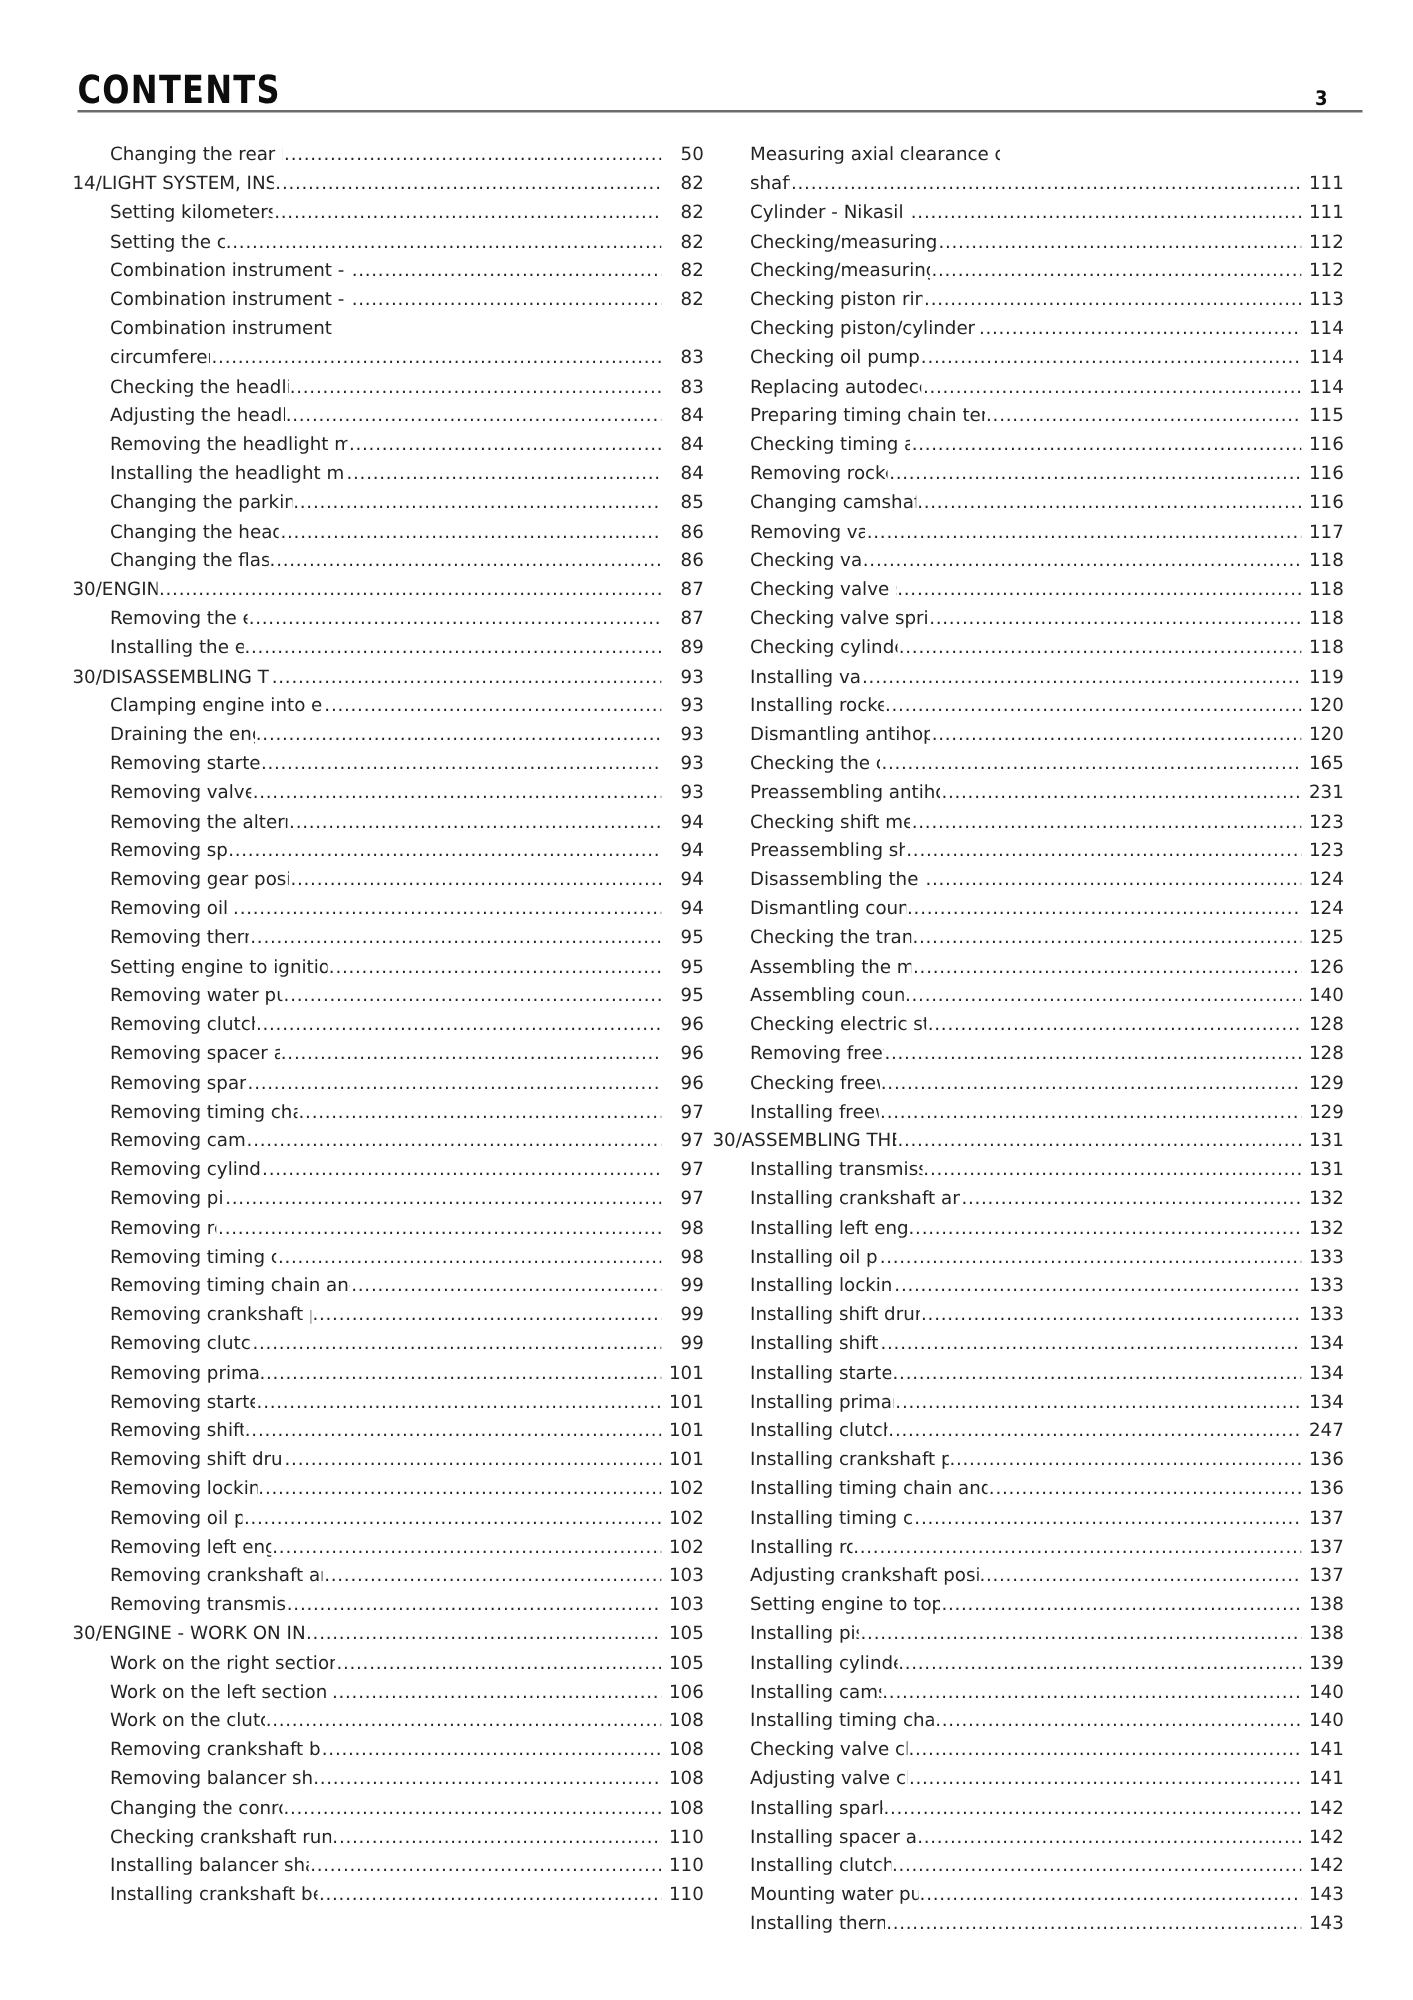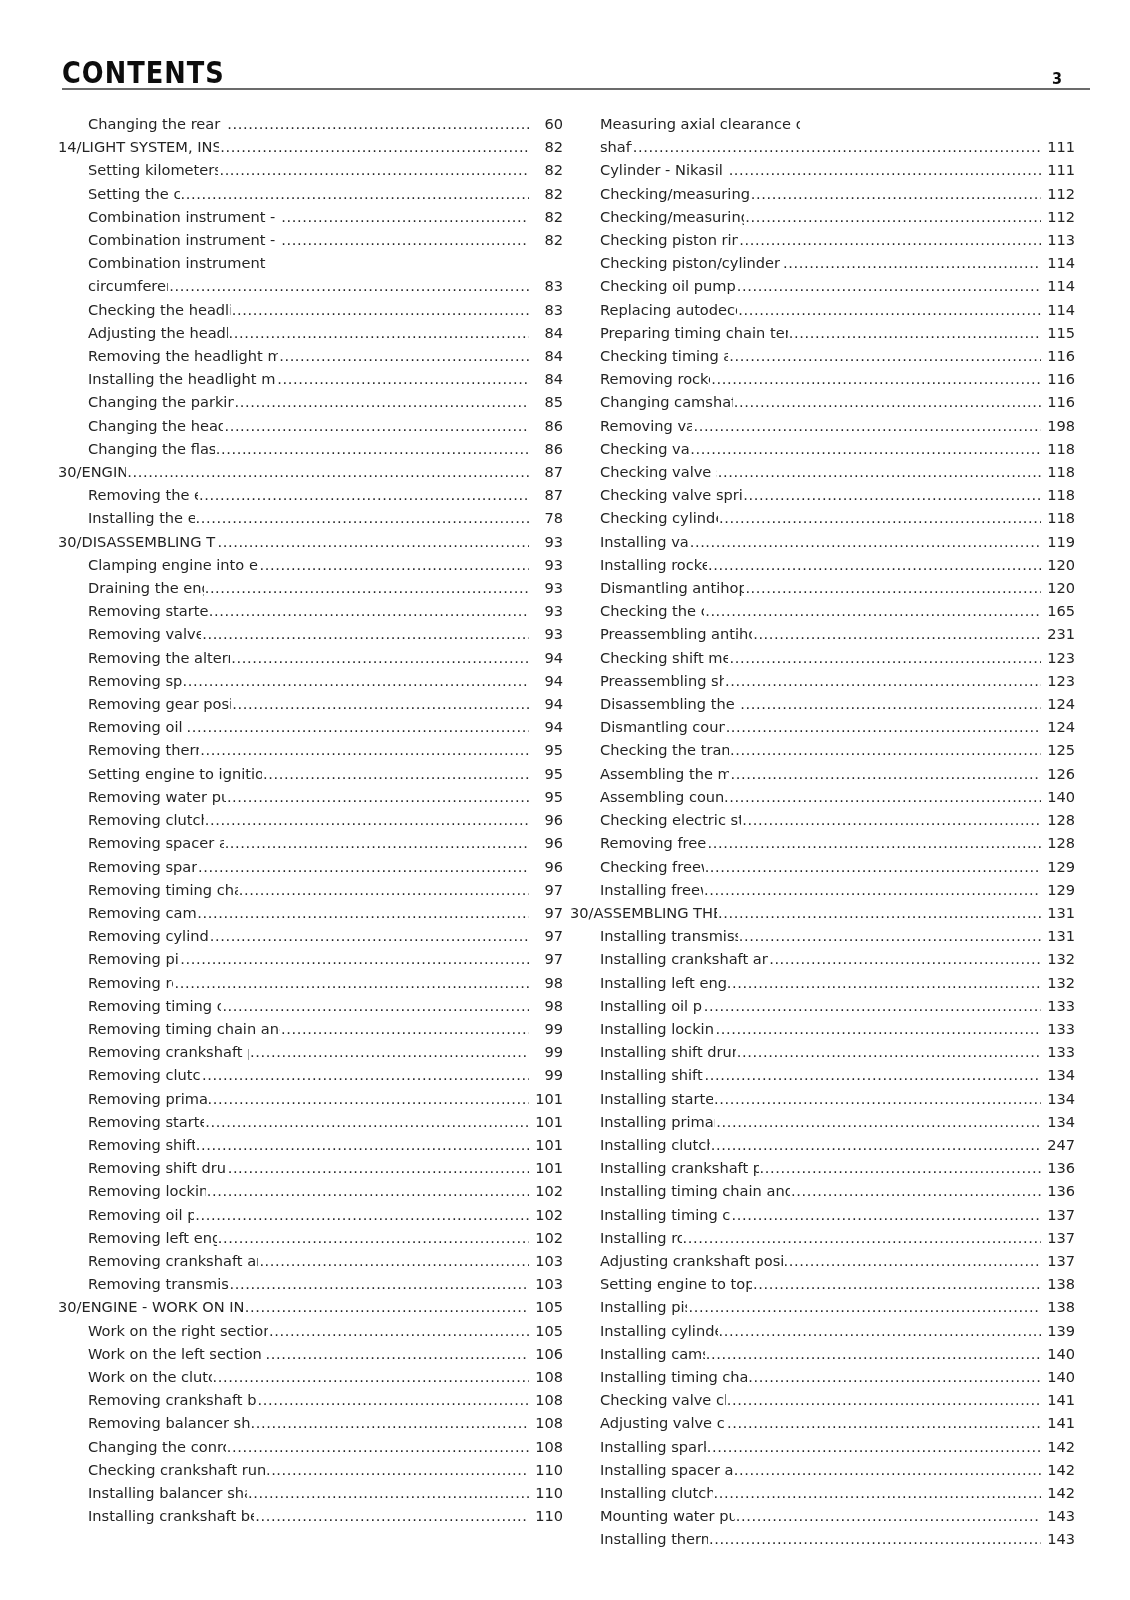--- a/index.html
+++ b/index.html
@@ -137,21 +137,21 @@
     <div class="header-title">CONTENTS</div>
     <div class="header-pageno">3</div>
     <div class="header-rule"></div>
   </div>
 
   <div class="columns">
     <div class="column left" id="col-left">
         <div class="toc-entry level-2">
           <span class="toc-label">Changing the rear brake fluid</span>
           <span class="toc-dots">.........................................................................................</span>
-          <span class="toc-page">60</span>
+          <span class="toc-page">50</span>
         </div>
         <div class="toc-entry level-1">
           <span class="toc-label">14/LIGHT SYSTEM, INSTRUMENTS</span>
           <span class="toc-dots">.........................................................................................</span>
           <span class="toc-page">82</span>
         </div>
         <div class="toc-entry level-2">
           <span class="toc-label">Setting kilometers or miles</span>
           <span class="toc-dots">.........................................................................................</span>
           <span class="toc-page">82</span>
@@ -222,21 +222,21 @@
           <span class="toc-page">87</span>
         </div>
         <div class="toc-entry level-2">
           <span class="toc-label">Removing the engine</span>
           <span class="toc-dots">.........................................................................................</span>
           <span class="toc-page">87</span>
         </div>
         <div class="toc-entry level-2">
           <span class="toc-label">Installing the engine</span>
           <span class="toc-dots">.........................................................................................</span>
-          <span class="toc-page">78</span>
+          <span class="toc-page">89</span>
         </div>
         <div class="toc-entry level-1">
           <span class="toc-label">30/DISASSEMBLING THE ENGINE</span>
           <span class="toc-dots">.........................................................................................</span>
           <span class="toc-page">93</span>
         </div>
         <div class="toc-entry level-2">
           <span class="toc-label">Clamping engine into engine work stand</span>
           <span class="toc-dots">.........................................................................................</span>
           <span class="toc-page">93</span>
@@ -509,21 +509,21 @@
           <span class="toc-page">116</span>
         </div>
         <div class="toc-entry level-2">
           <span class="toc-label">Changing camshaft bearing</span>
           <span class="toc-dots">.........................................................................................</span>
           <span class="toc-page">116</span>
         </div>
         <div class="toc-entry level-2">
           <span class="toc-label">Removing valves</span>
           <span class="toc-dots">.........................................................................................</span>
-          <span class="toc-page">198</span>
+          <span class="toc-page">117</span>
         </div>
         <div class="toc-entry level-2">
           <span class="toc-label">Checking valves</span>
           <span class="toc-dots">.........................................................................................</span>
           <span class="toc-page">118</span>
         </div>
         <div class="toc-entry level-2">
           <span class="toc-label">Checking valve springs</span>
           <span class="toc-dots">.........................................................................................</span>
           <span class="toc-page">118</span>

